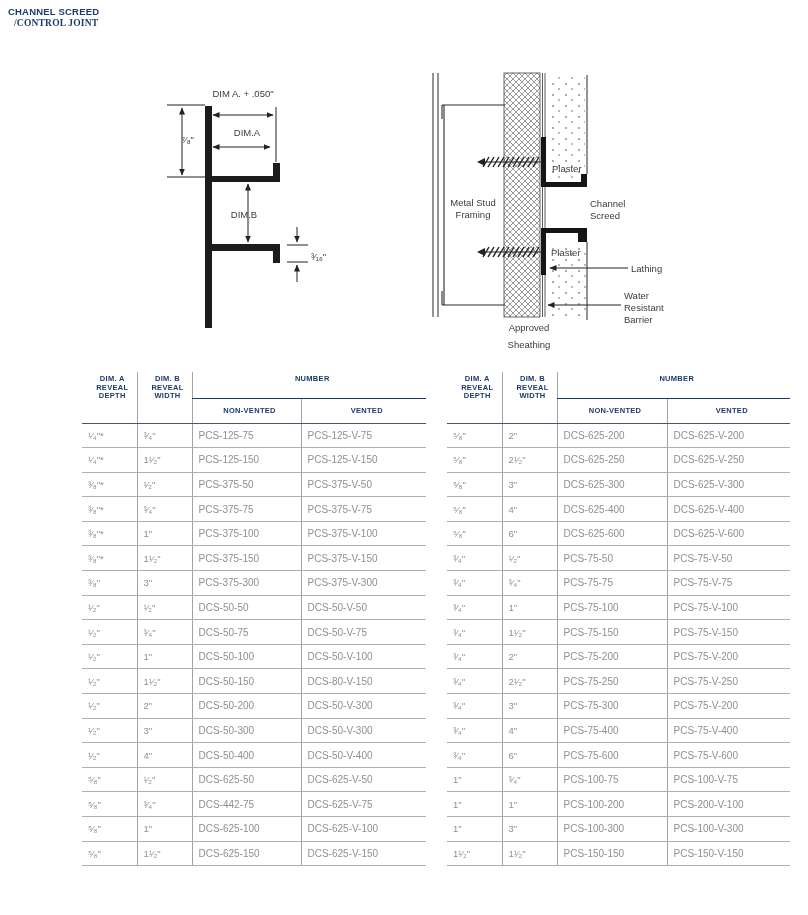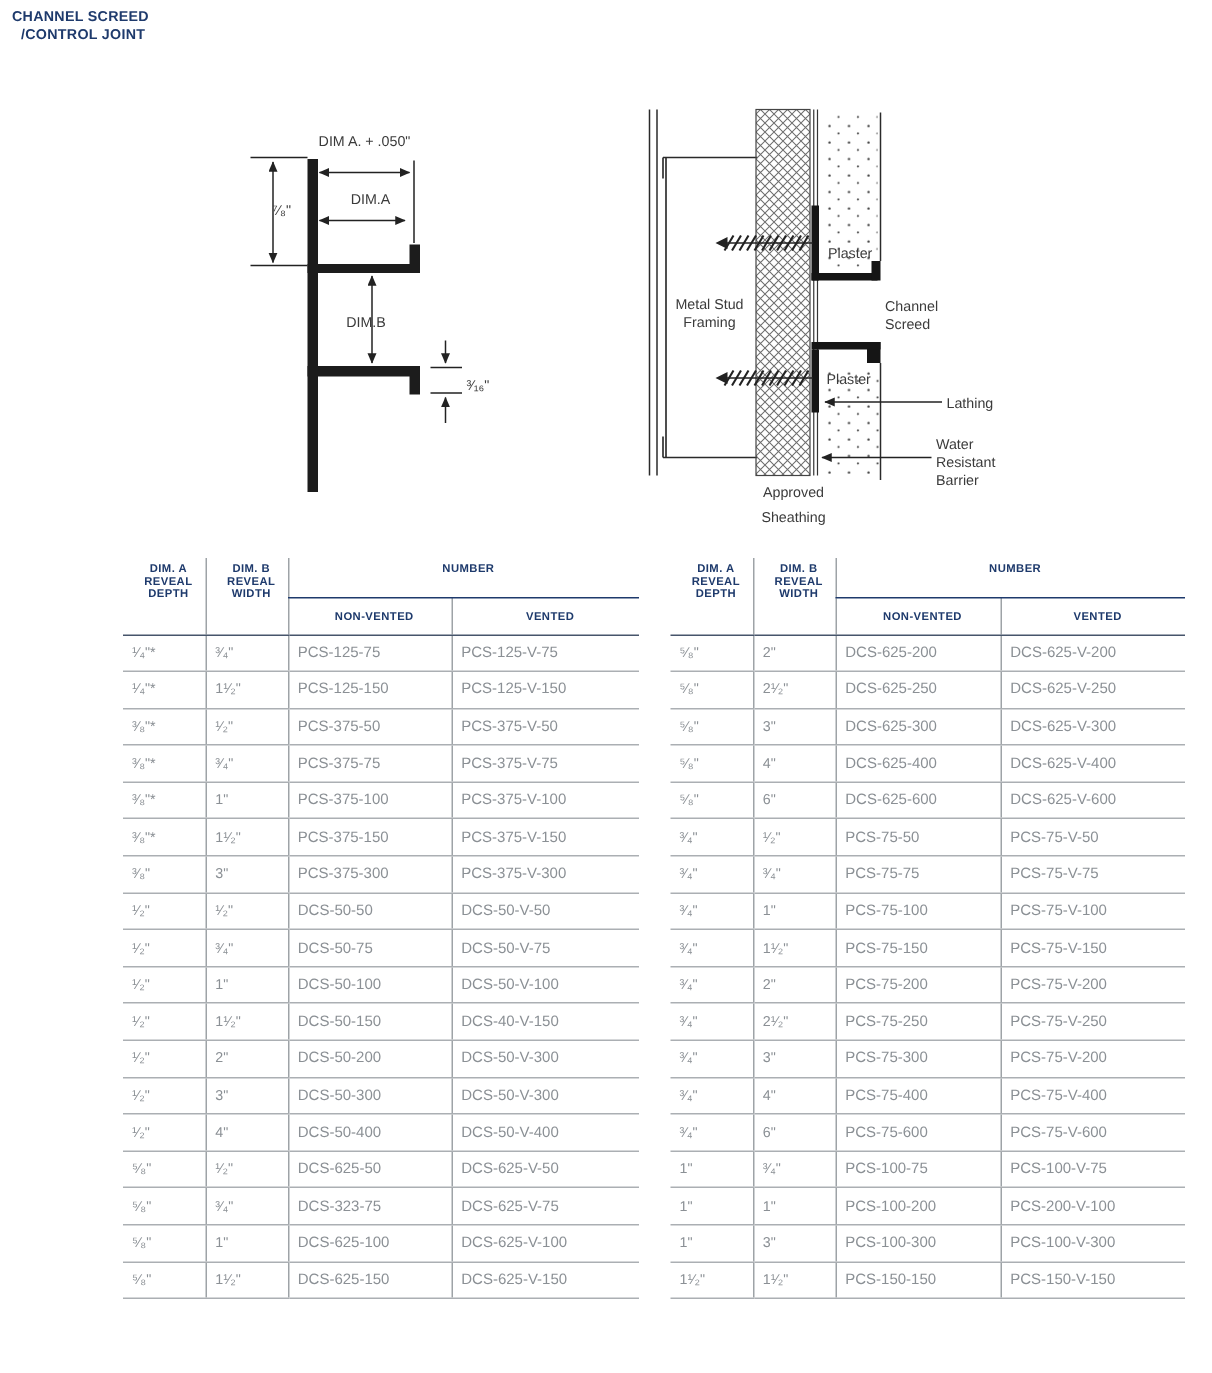--- a/index.html
+++ b/index.html
@@ -3,21 +3,21 @@
 <meta charset="utf-8">
 <style>
   html,body{margin:0;padding:0;background:#ffffff;}
   .page{
     position:relative;width:801px;height:915px;background:#ffffff;overflow:hidden;
     font-family:"Liberation Sans","DejaVu Sans",sans-serif;
   }
   
   .doc-title{position:absolute;left:8px;top:6px;color:#1e3a6c;font-weight:bold;
     font-size:9.5px;line-height:11.5px;letter-spacing:.2px;}
-  .doc-title .l2{padding-left:6px;}
+  .doc-title .l2{padding-left:6px;font-family:Liberation Serif, serif;}
   
   .svgwrap{position:absolute;}
   svg text{font-family:"Liberation Sans","DejaVu Sans",sans-serif;fill:#3b3b3b;font-size:9.5px;}
   
   .spec-table-wrap{position:absolute;top:372px;}
   .spec-table-wrap.left{left:82px;width:344px;}
   .spec-table-wrap.right{left:447px;width:343px;}
   table.spec{border-collapse:collapse;table-layout:fixed;width:100%;}
   table.spec th{
     color:#1e3a6c;font-size:7.5px;font-weight:bold;text-align:center;
@@ -263,21 +263,21 @@
           <tr>
             <td class="dim">¹⁄₂"</td>
             <td class="dim vline">1"</td>
             <td class="vline">DCS-50-100</td>
             <td class="vline">DCS-50-V-100</td>
           </tr>
           <tr>
             <td class="dim">¹⁄₂"</td>
             <td class="dim vline">1¹⁄₂"</td>
             <td class="vline">DCS-50-150</td>
-            <td class="vline">DCS-40-V-150</td>
+            <td class="vline">DCS-80-V-150</td>
           </tr>
           <tr>
             <td class="dim">¹⁄₂"</td>
             <td class="dim vline">2"</td>
             <td class="vline">DCS-50-200</td>
             <td class="vline">DCS-50-V-300</td>
           </tr>
           <tr>
             <td class="dim">¹⁄₂"</td>
             <td class="dim vline">3"</td>
@@ -292,21 +292,21 @@
           </tr>
           <tr>
             <td class="dim">⁵⁄₈"</td>
             <td class="dim vline">¹⁄₂"</td>
             <td class="vline">DCS-625-50</td>
             <td class="vline">DCS-625-V-50</td>
           </tr>
           <tr>
             <td class="dim">⁵⁄₈"</td>
             <td class="dim vline">³⁄₄"</td>
-            <td class="vline">DCS-323-75</td>
+            <td class="vline">DCS-442-75</td>
             <td class="vline">DCS-625-V-75</td>
           </tr>
           <tr>
             <td class="dim">⁵⁄₈"</td>
             <td class="dim vline">1"</td>
             <td class="vline">DCS-625-100</td>
             <td class="vline">DCS-625-V-100</td>
           </tr>
           <tr>
             <td class="dim">⁵⁄₈"</td>

